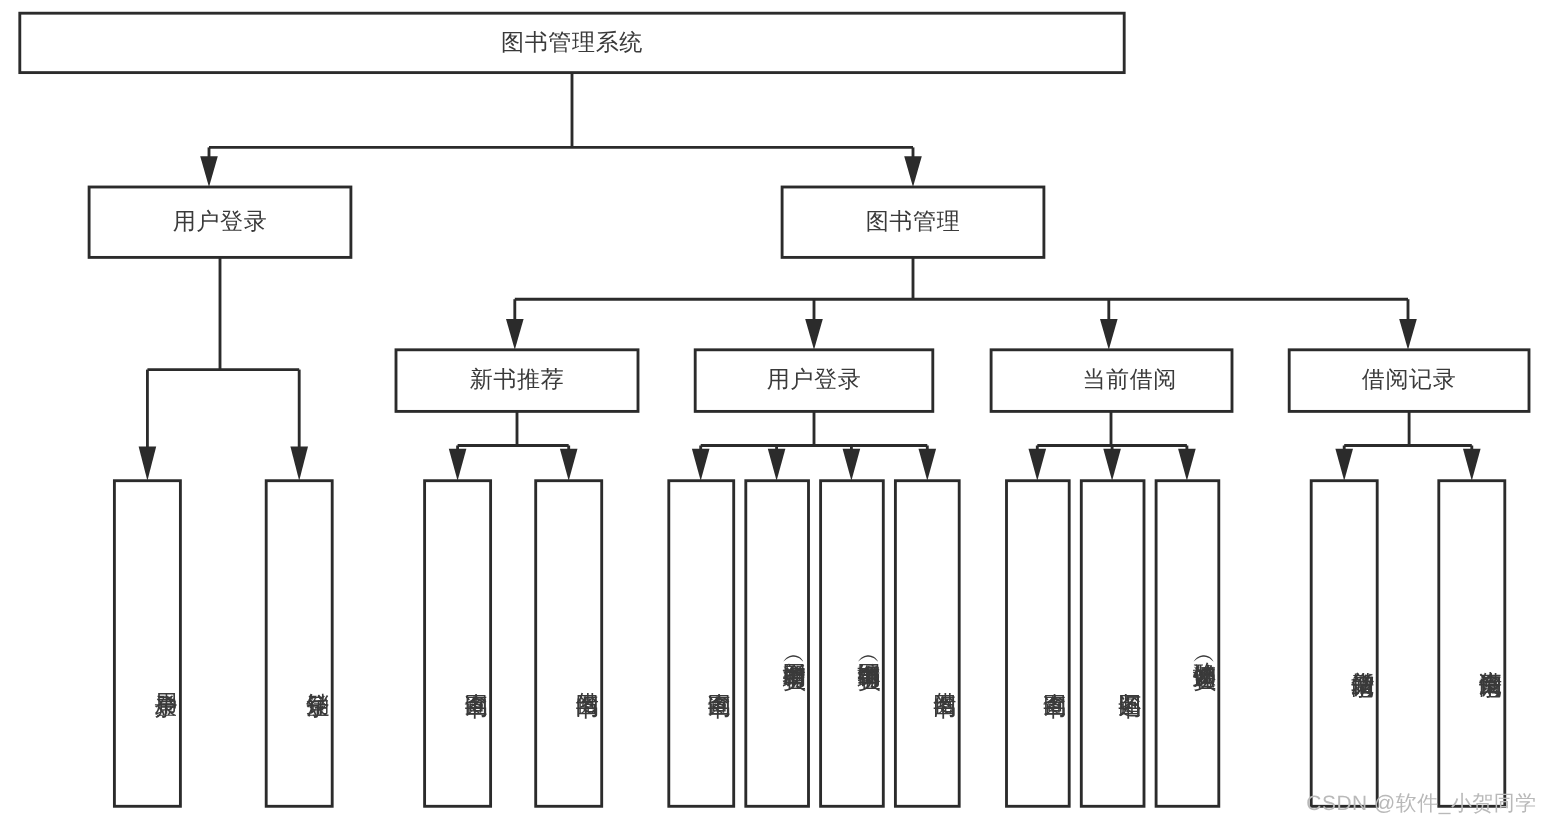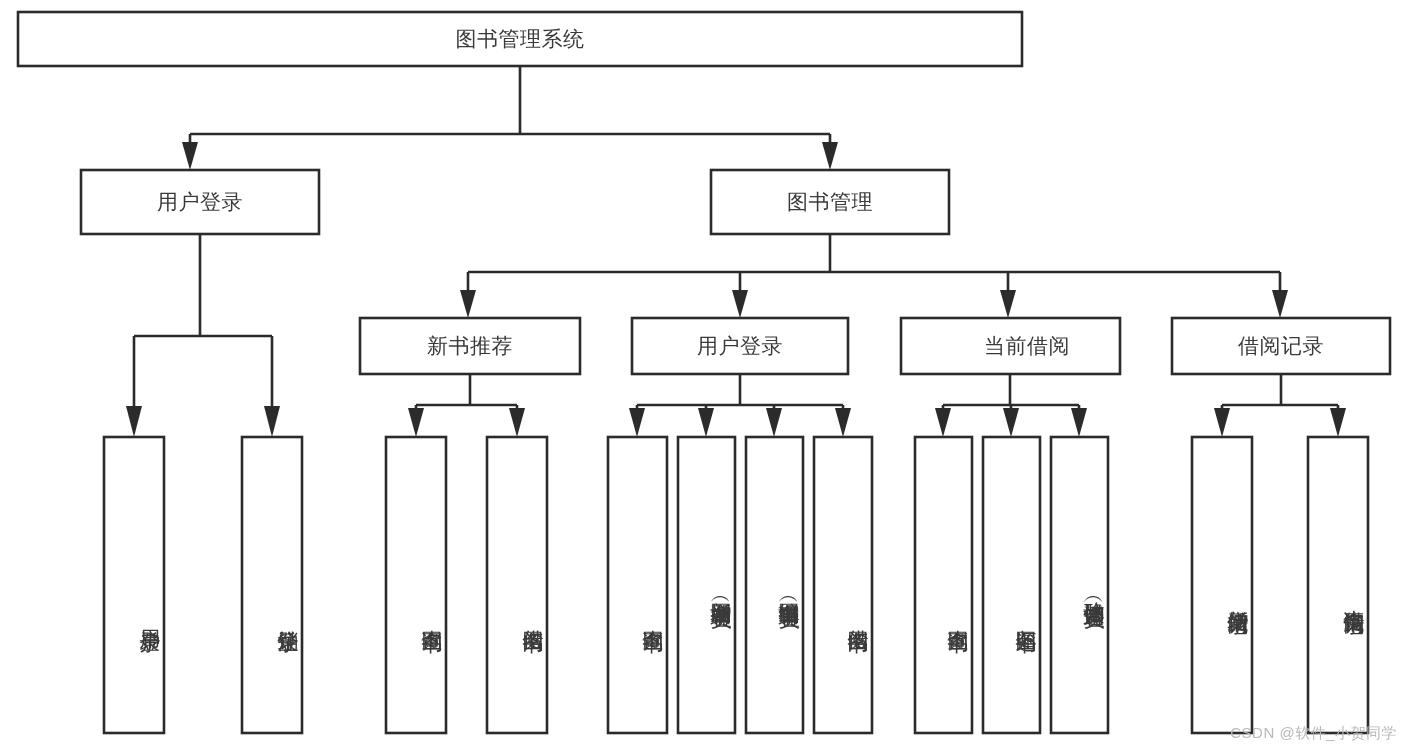--- a/index.html
+++ b/index.html
@@ -66,21 +66,21 @@
     writing-mode: vertical-rl;
     text-orientation: upright;
     pointer-events: none;
     box-sizing: border-box;
     white-space: nowrap;
   }
   .watermark {
     position: absolute;
     right: 8px;
     bottom: 4px;
-    font-size: 15px;
+    font-size: 19px;
     color: #b9b9b9;
     letter-spacing: 0.5px;
     white-space: nowrap;
     pointer-events: none;
   }
 </style>
 </head>
 <body>
 
 <div id="diagram-root">

